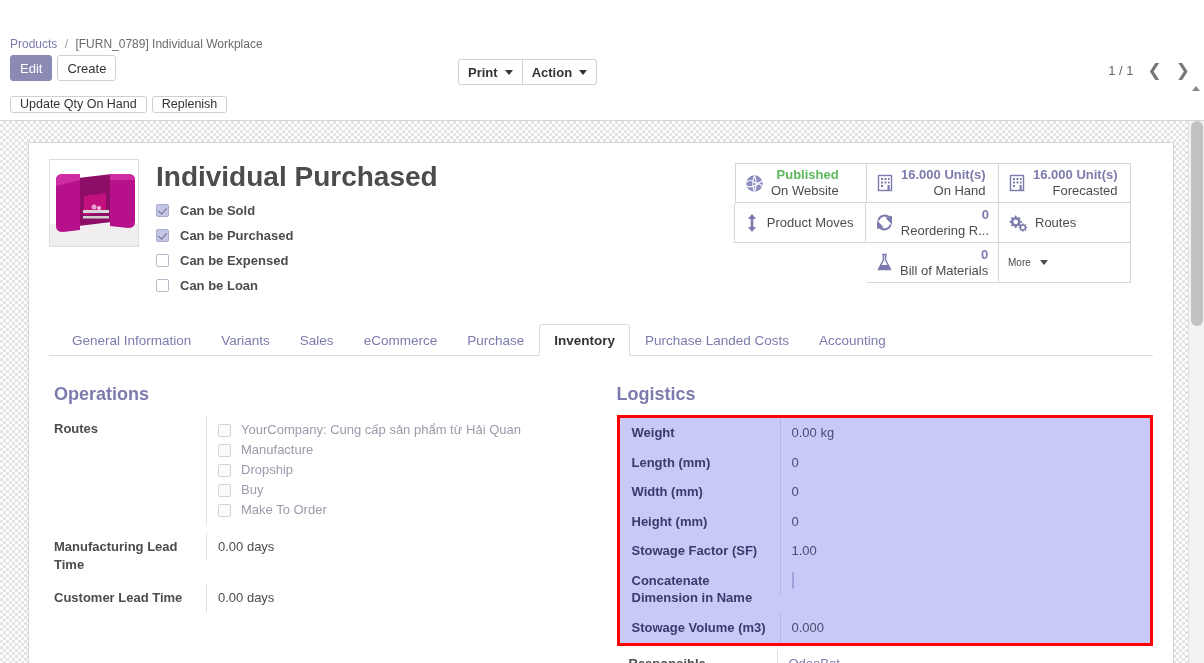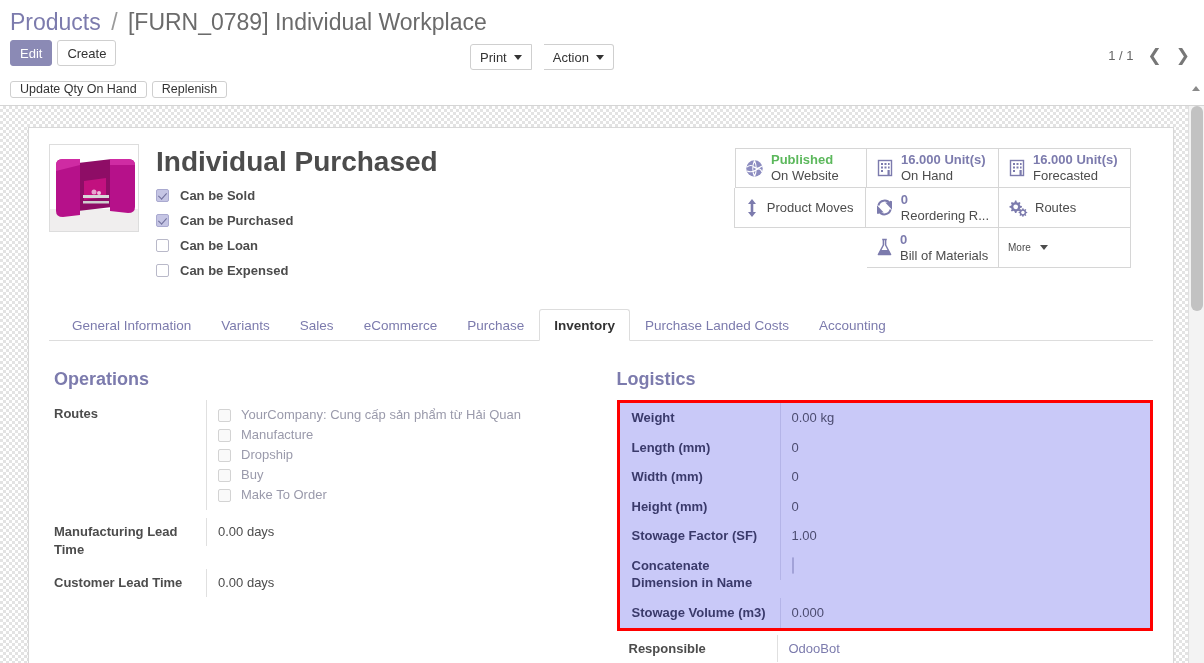--- a/index.html
+++ b/index.html
@@ -9,22 +9,23 @@
     overflow: hidden;
     font-family: "Liberation Sans", sans-serif;
     font-size: 13px;
     color: #4c4c4c;
     background: #ffffff;
   }
 
   
   .breadcrumb-bar {
     padding: 9px 12px 4px 10px;
-    font-size: 23px;
+    font-size: 12px;
     white-space: nowrap;
+    margin-top: 28px;
   }
   .bc-link { color: #7c7bad; cursor: pointer; }
   .bc-sep  { color: #9a9a9a; margin: 0 4px; }
   .bc-current { color: #6b6b6b; }
 
   
   .cp-row {
     position: relative;
     height: 34px;
     padding: 0 10px;
@@ -58,21 +59,21 @@
     border-left: 4px solid transparent;
     border-right: 4px solid transparent;
     border-top: 5px solid currentColor;
     margin-left: 2px;
   }
   .cp-center {
     position: absolute;
     left: 458px; top: 4px;
     display: flex;
   }
-  .cp-center .btn { border-radius: 0; margin-left: 12px; }
+  .cp-center .btn { border-radius: 0; margin-left: 0; font-weight: bold; }
   .cp-center .btn:first-child { border-radius: 3px 0 0 3px; }
   .cp-center .btn:last-child  { border-radius: 0 3px 3px 0; border-left: none; }
 
   .pager {
     position: absolute;
     right: 14px; top: 7px;
     display: flex;
     align-items: center;
     gap: 14px;
     font-size: 13px;
@@ -169,20 +170,21 @@
     border-width: 0 1.6px 1.6px 0;
     transform: rotate(42deg);
   }
   .cbx.disabled { border-color: #d3d3d3; background: #fafafa; cursor: default; }
 
   
   .stat-wrap {
     flex: 0 0 auto;
     margin-top: 4px;
     margin-right: 22px;
+    text-align: right;
   }
   .stat-grid { display: flex; flex-direction: column; align-items: flex-end; }
   .stat-row { display: flex; }
   .stat-btn {
     display: flex;
     align-items: center;
     gap: 7px;
     min-width: 132px;
     height: 40px;
     padding: 0 9px;
@@ -389,25 +391,25 @@
         <div class="cb-line">
           <span class="cbx checked"></span>
           <span>Can be Sold</span>
         </div>
         <div class="cb-line">
           <span class="cbx checked"></span>
           <span>Can be Purchased</span>
         </div>
         <div class="cb-line">
           <span class="cbx"></span>
-          <span>Can be Loan</span>
+          <span>Can be Expensed</span>
         </div>
         <div class="cb-line">
           <span class="cbx"></span>
-          <span>Can be Expensed</span>
+          <span>Can be Loan</span>
         </div>
       </div>
 
       <div class="stat-wrap">
         <div class="stat-grid">
 
           <div class="stat-row">
             <div class="stat-btn">
               <span class="stat-ico">
                 <svg width="19" height="19" viewBox="0 0 19 19">

